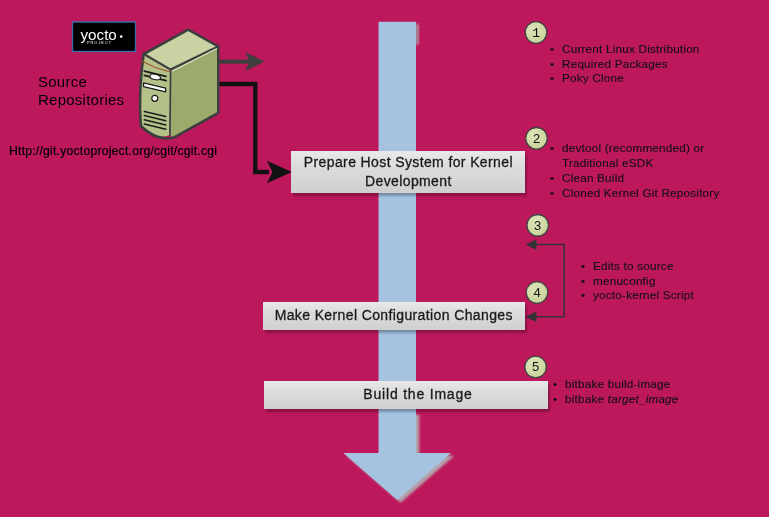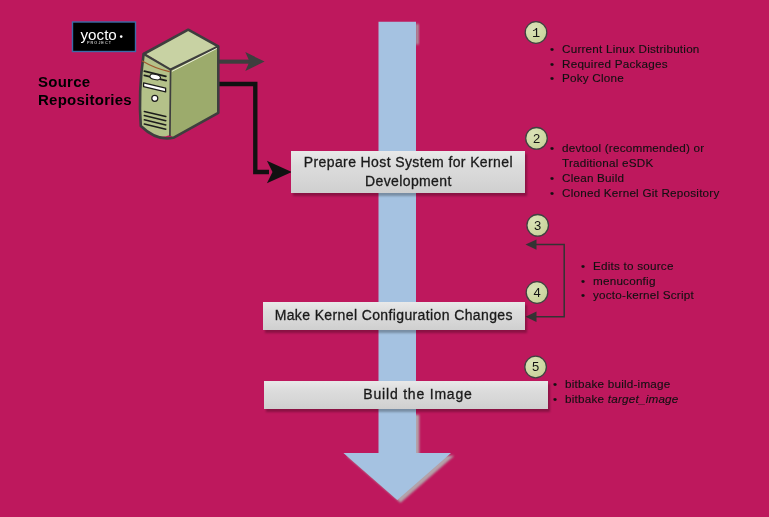--- a/index.html
+++ b/index.html
@@ -8,21 +8,21 @@
 svg{position:absolute;left:0;top:0;}
 .box{position:absolute;display:flex;align-items:center;justify-content:center;
      text-align:center;color:#1a1a1a;font-size:14px;letter-spacing:0.38px;line-height:15.6px;
      -webkit-text-stroke:0.3px #1a1a1a;
      background:linear-gradient(180deg,#e9e9e9 0%,#dcdcdc 35%,#d6d6d6 70%,#cfcfcf 100%);
      box-shadow:2px 2.8px 2px rgba(0,0,0,0.27);}
 .blist{position:absolute;font-size:11.7px;letter-spacing:0.22px;line-height:14.7px;color:#111;
        -webkit-text-stroke:0.12px #111;}
 .blist .r{display:flex;}
 .blist .b{display:inline-block;width:12px;flex:0 0 12px;text-align:left;}
-#srcrep{position:absolute;left:38px;top:73px;font-size:15px;font-weight:bold;
+#srcrep{position:absolute;left:38px;top:73px;font-size:15px;font-weight:normal;
         line-height:18.2px;color:#000;letter-spacing:0.25px;}
 #url{position:absolute;left:9px;top:144px;font-size:12.2px;-webkit-text-stroke:0.2px #000;letter-spacing:0.22px;color:#000;}
 </style>
 </head>
 <body>
 <div id="wrap">
 <svg width="769" height="517" viewBox="0 0 769 517">
   <defs>
     <filter id="soft" x="-20%" y="-20%" width="140%" height="140%">
       <feGaussianBlur stdDeviation="1.2"></feGaussianBlur>
@@ -93,20 +93,21 @@
     <text x="537" y="296.8">4</text>
     <text x="535.6" y="371.3">5</text>
   </g>
 </svg>
 
 <div class="box" style="left:291.4px;top:150.6px;width:234px;height:42.4px;line-height:19px;">Prepare Host System for Kernel<br>Development</div>
 <div class="box" style="left:262.5px;top:301.5px;width:262.5px;height:28.6px;">Make Kernel Configuration Changes</div>
 <div class="box" style="left:263.6px;top:381px;width:260.8px;height:28.3px;letter-spacing:0.8px;padding-left:24px;">Build the Image</div>
 
 <div id="srcrep">Source<br>Repositories</div>
+<div id="url">Http://git.yoctoproject.org/cgit/cgit.cgi</div>
 
 <div class="blist" style="left:550px;top:42px;">
   <div class="r">
         <span class="b">•</span>
         <span>Current Linux Distribution</span>
       </div>
   <div class="r">
         <span class="b">•</span>
         <span>Required Packages</span>
       </div>

